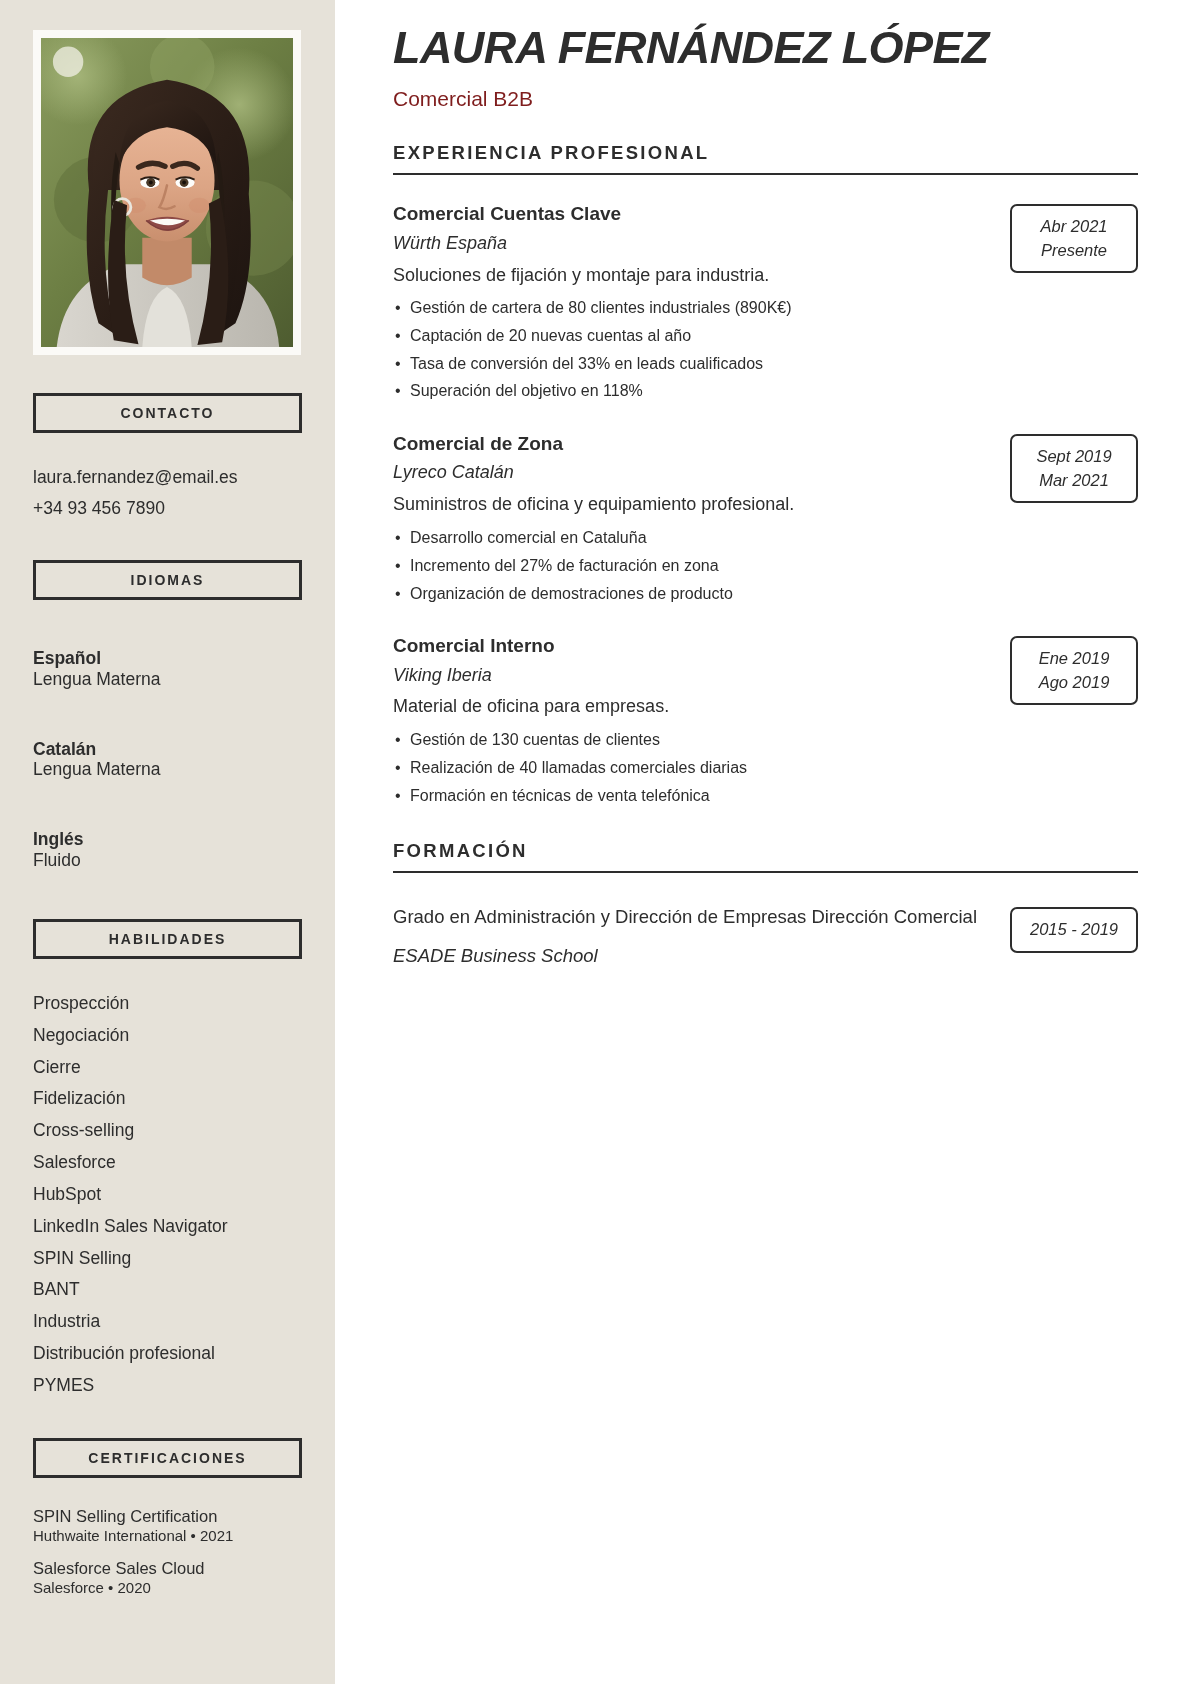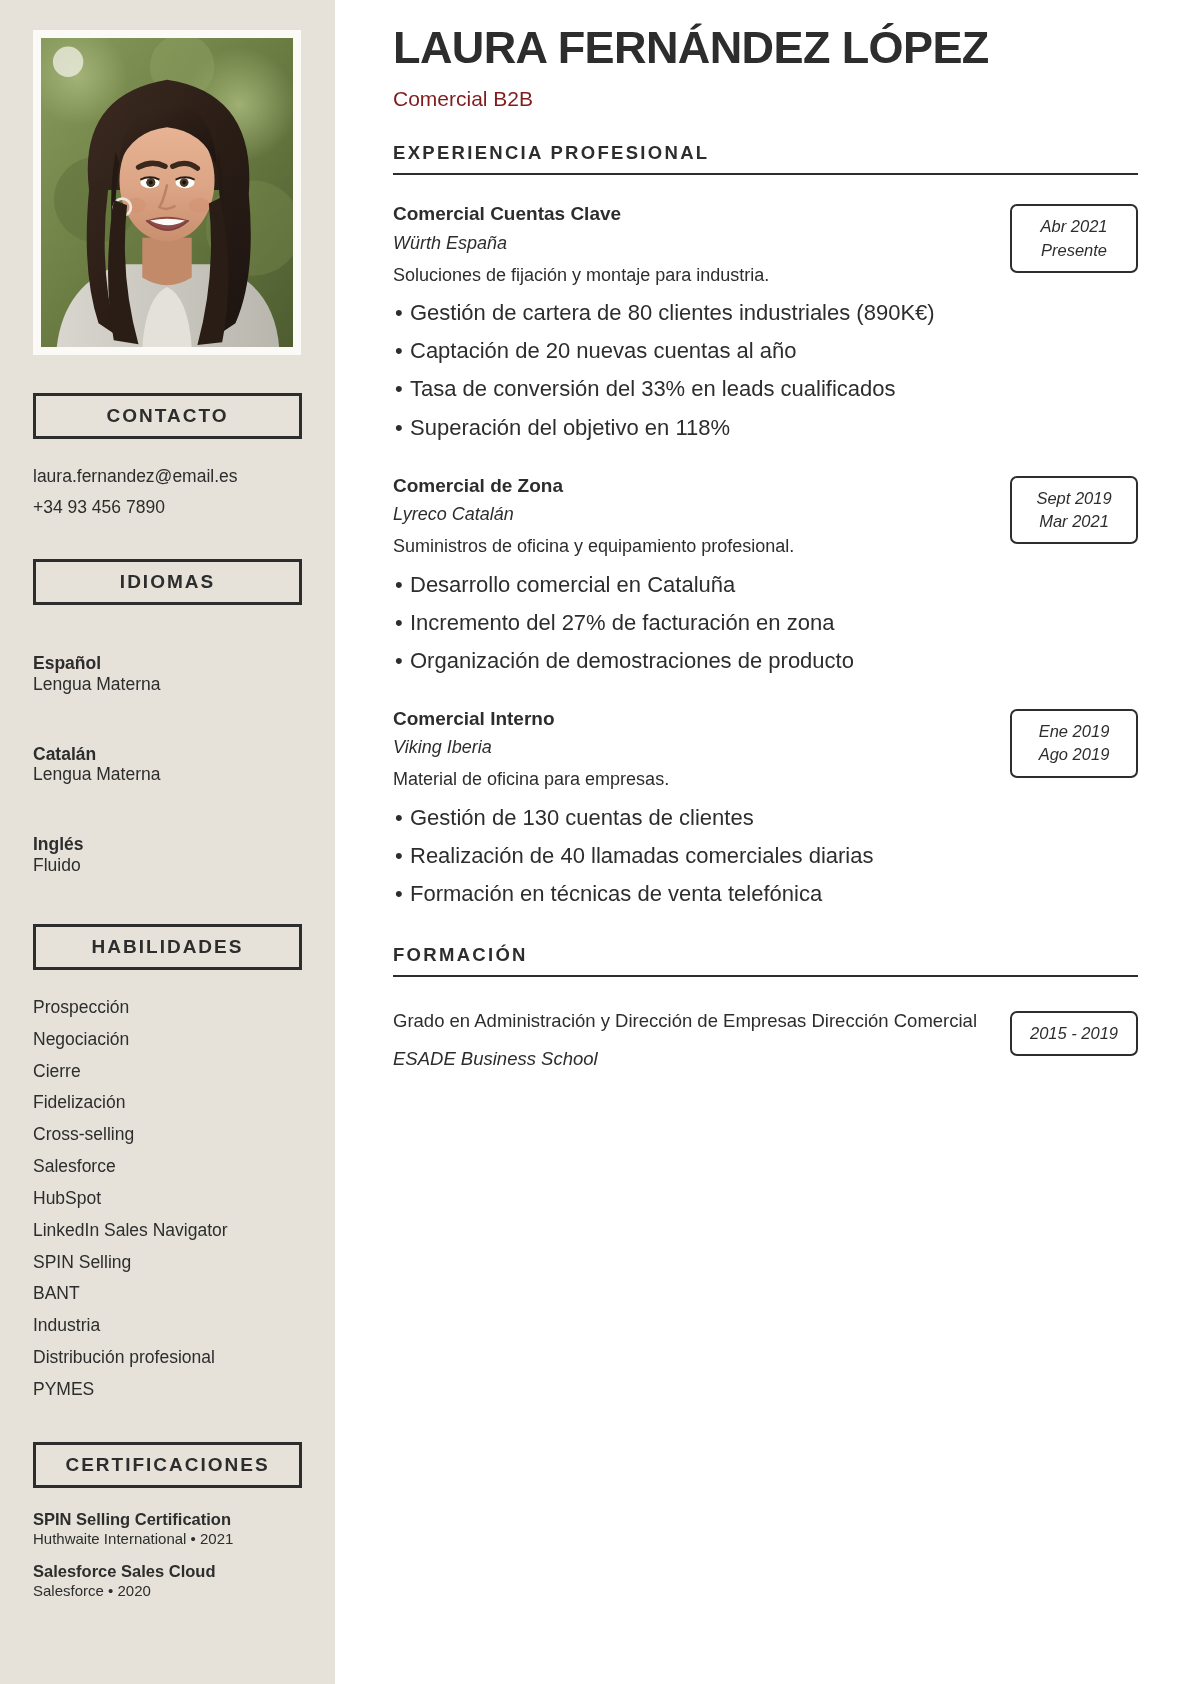--- a/index.html
+++ b/index.html
@@ -28,66 +28,67 @@
   .photo {
     width: 100%; height: 100%;
     position: relative; overflow: hidden;
     background: #6f7d4a;
   }
   .photo svg { display:block; width:100%; height:100%; }
 
   .side-heading {
     border: 3px solid #2d2d2d;
     text-align: center;
-    font-size: 19px;
+    font-size: 14px;
     font-weight: bold;
     letter-spacing: 2.0px;
     padding: 9px 4px 9px 4px;
-    margin-bottom: 22px;
+    margin-bottom: 29px;
   }
   .contact-line { font-size: 17.5px; line-height: 1.78; }
   .block-gap { height: 36px; }
 
   .lang-item { margin-bottom: 11px; }
   .lang-name { font-size: 17.5px; font-weight: bold; line-height: 1.18; margin-top: 48px; }
   .lang-level { font-size: 17.5px; line-height: 1.25; }
 
   .skill-item { font-size: 17.5px; line-height: 1.82; }
 
   .cert-item { margin-bottom: 14px; }
-  .cert-name { font-size: 16.5px; font-weight: bold; line-height: 1.20; }
+  .cert-name { font-size: 16.5px; font-weight: normal; line-height: 1.20; }
   .cert-meta { font-size: 15px; line-height: 1.25; }
 
   
   .main { flex: 1; padding: 22px 52px 20px 58px; }
   .name {
     font-size: 45px;
     font-weight: bold;
     letter-spacing: -0.6px;
     line-height: 1.14;
     color: #2d2d2d;
+    font-style: italic;
   }
   .role { font-size: 21px; margin-top: 14px; color:#7f1d1d; }
 
   .section-title {
     font-size: 18.5px;
     font-weight: bold;
     letter-spacing: 2.3px;
     margin-top: 31px;
     padding-bottom: 9px;
     border-bottom: 2.5px solid #2d2d2d;
   }
 
   .entry { display: flex; justify-content: space-between; align-items: flex-start; margin-top: 27px; }
   .entry-left { flex: 1; padding-right: 14px; }
   .job-title { font-size: 19px; font-weight: bold; line-height: 1.28; }
   .company { font-size: 18px; font-style: italic; line-height: 1.55; margin-top: 3px; }
   .blurb { font-size: 18px; line-height: 1.55; margin-top: 4px; }
   .bullets { margin-top: 5px; }
-  .bullet { font-size: 22px; line-height: 1.73; padding-left: 17px; position: relative; }
+  .bullet { font-size: 16px; line-height: 1.73; padding-left: 17px; position: relative; }
   .bullet::before { content: "•"; position: absolute; left: 2px; }
 
   .date-box {
     border: 2px solid #2d2d2d;
     border-radius: 7px;
     padding: 9px 14px;
     min-width: 128px;
     text-align: center;
     font-style: italic;
     font-size: 16.5px;

